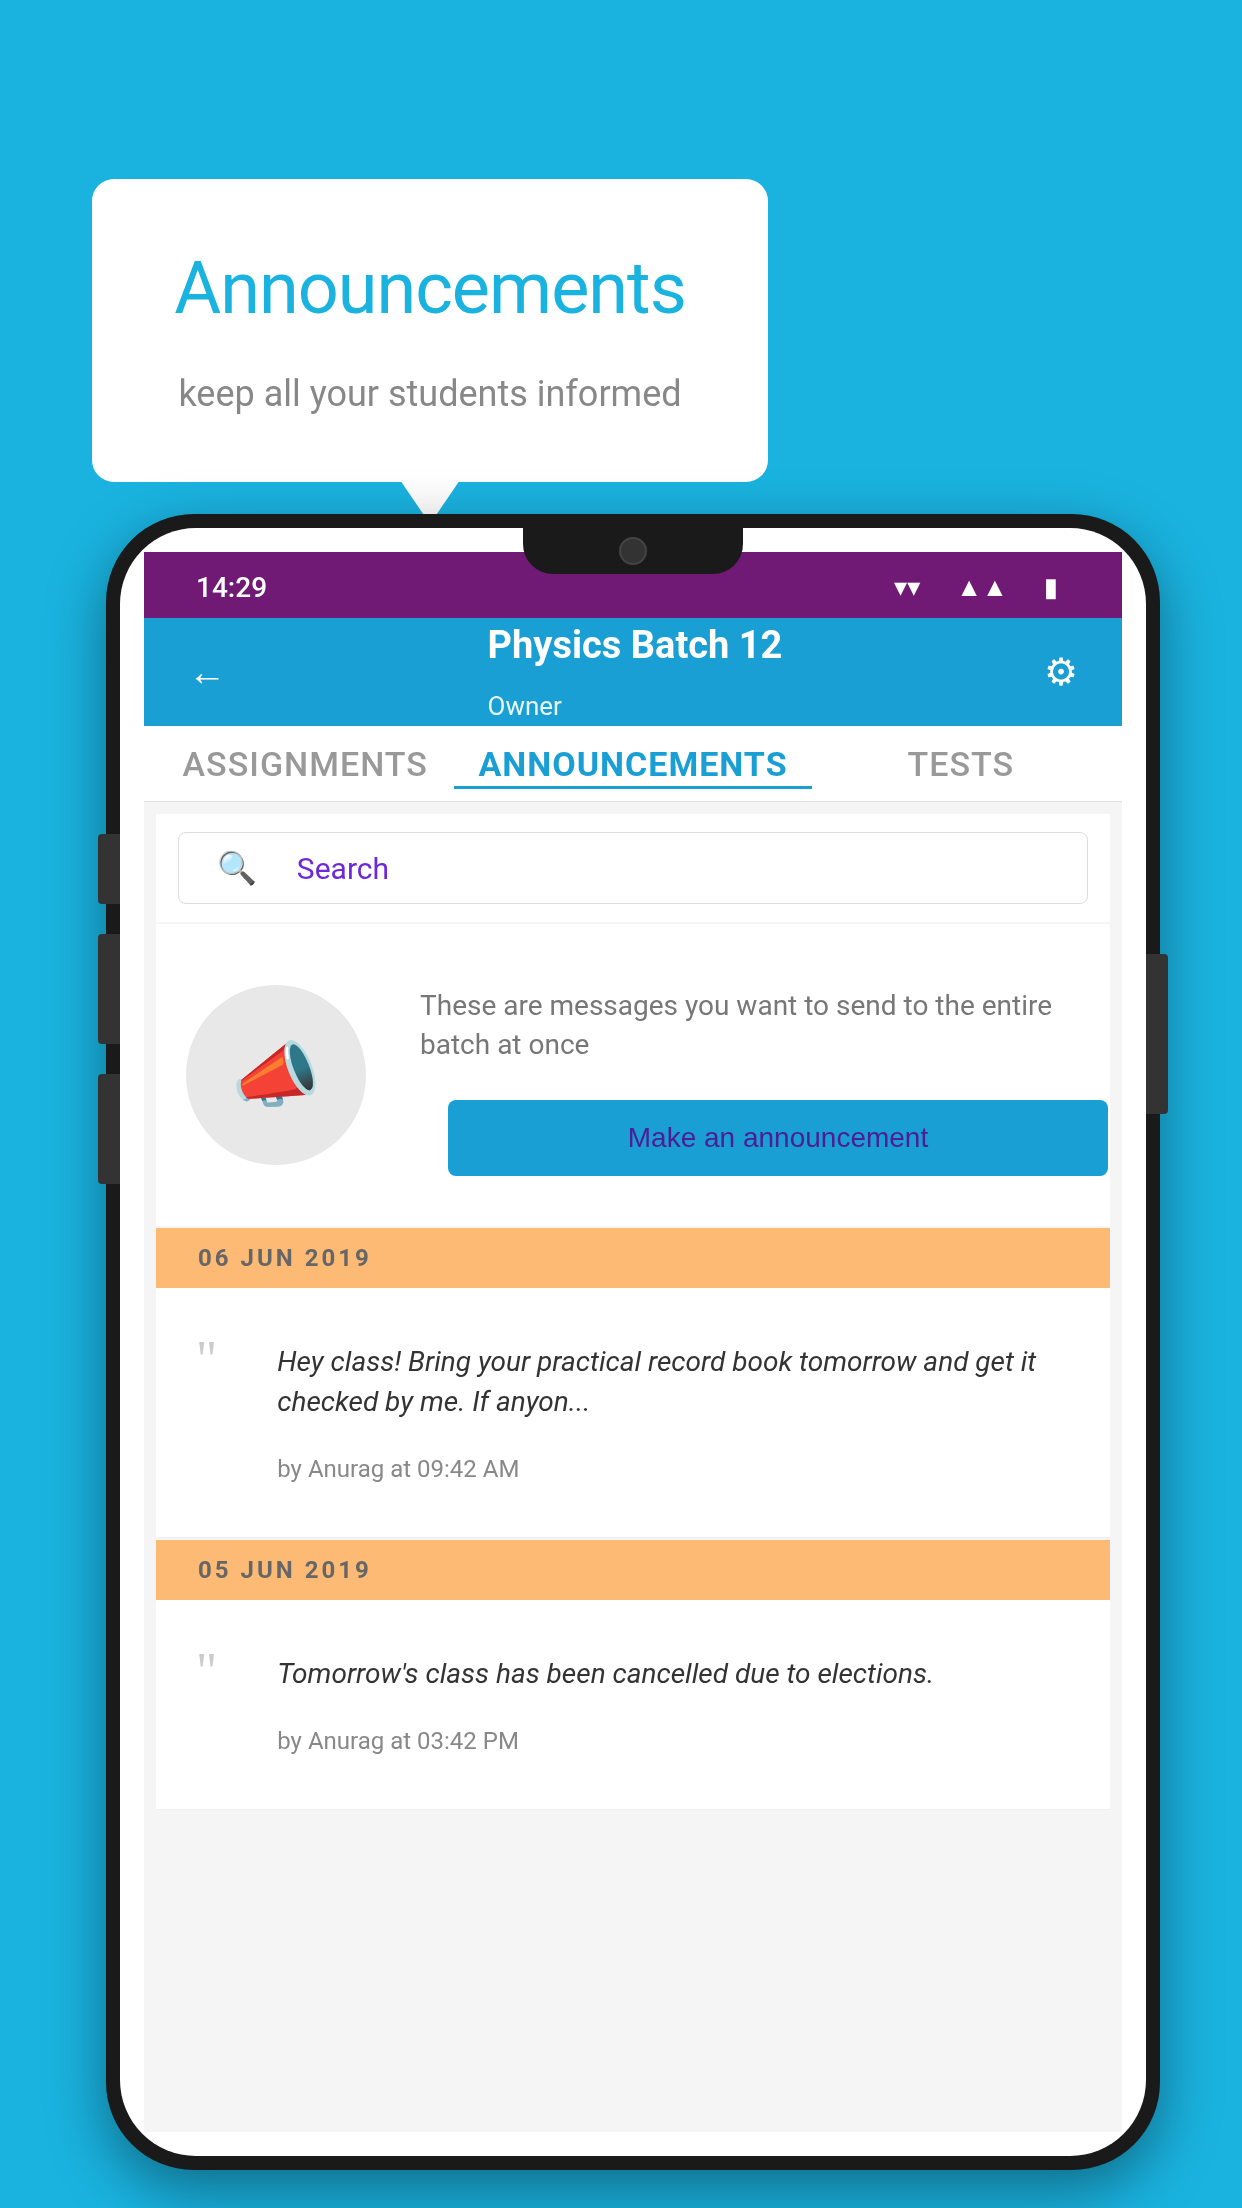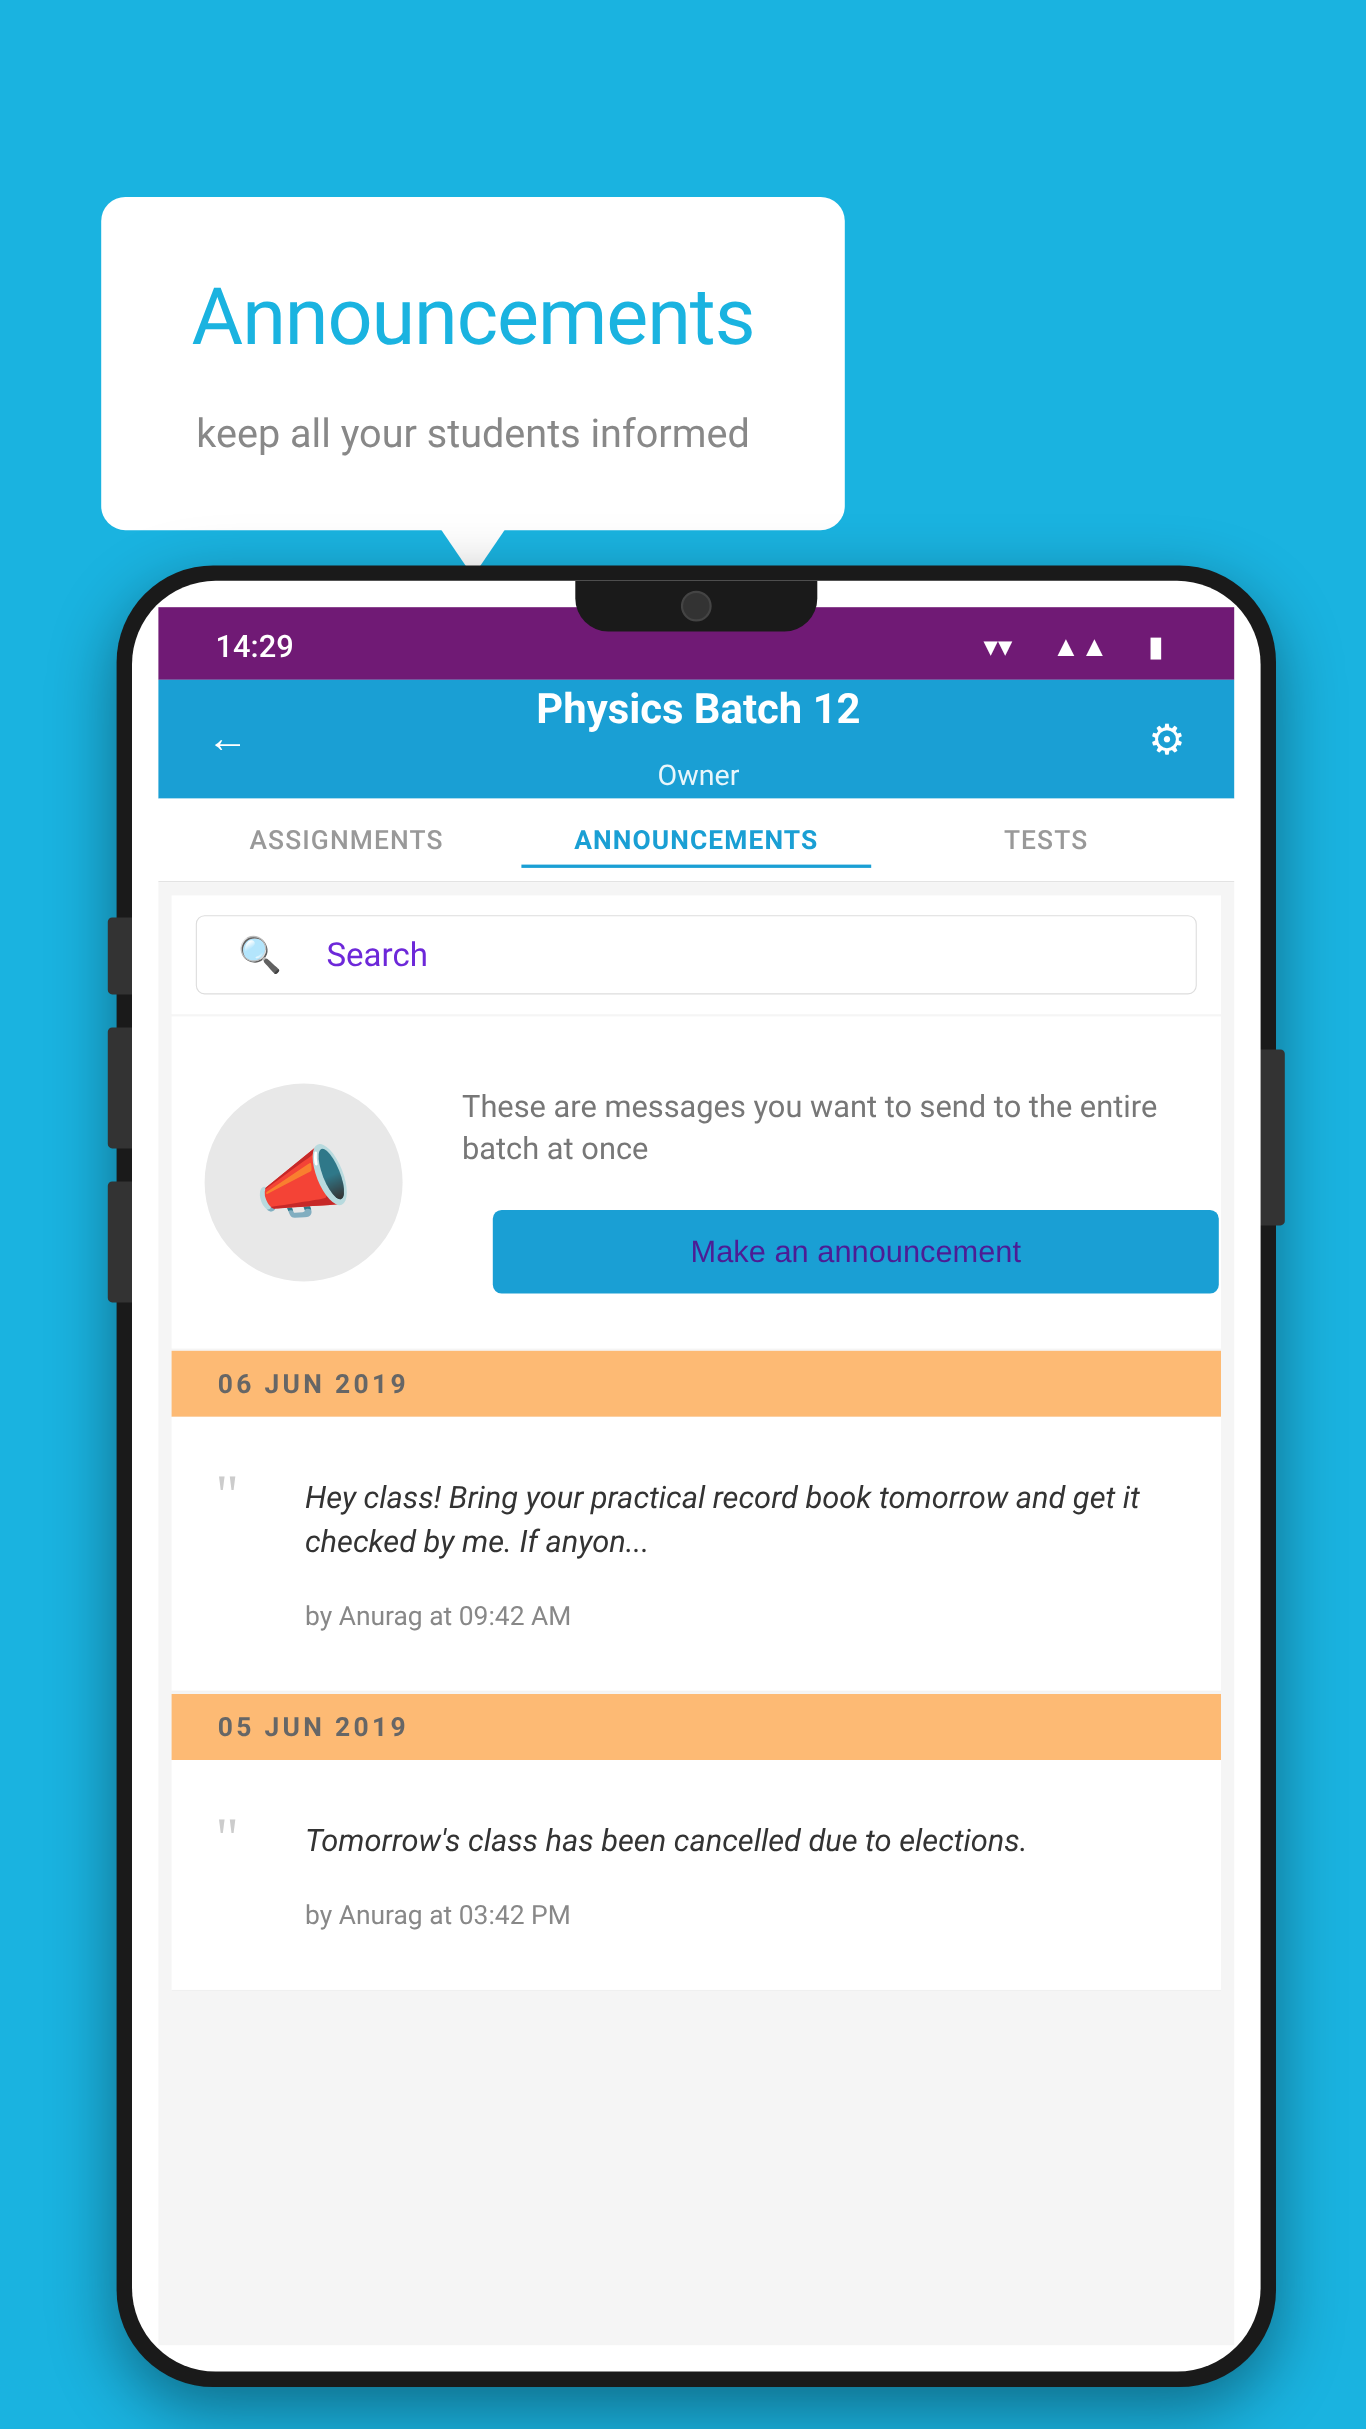--- a/index.html
+++ b/index.html
@@ -146,21 +146,21 @@
       padding: 0 32px;
     }
 
     .back-arrow {
       color: white;
       font-size: 38px;
       cursor: pointer;
     }
 
     .header-center {
-      text-align: center;
+      text-align: left;
     }
 
     .header-title {
       color: white;
       font-size: 38px;
       font-weight: 700;
     }
 
     .header-subtitle {
       color: rgba(255,255,255,0.9);
@@ -179,21 +179,21 @@
       background: white;
       display: flex;
       border-bottom: 1px solid #e0e0e0;
       height: 76px;
       align-items: center;
     }
 
     .tab {
       flex: 1;
       text-align: left;
-      font-size: 24px;
+      font-size: 34px;
       font-weight: 500;
       color: #999;
       letter-spacing: 1px;
       height: 100%;
       display: flex;
       align-items: center;
       justify-content: center;
       cursor: pointer;
       position: relative;
       text-transform: uppercase;

